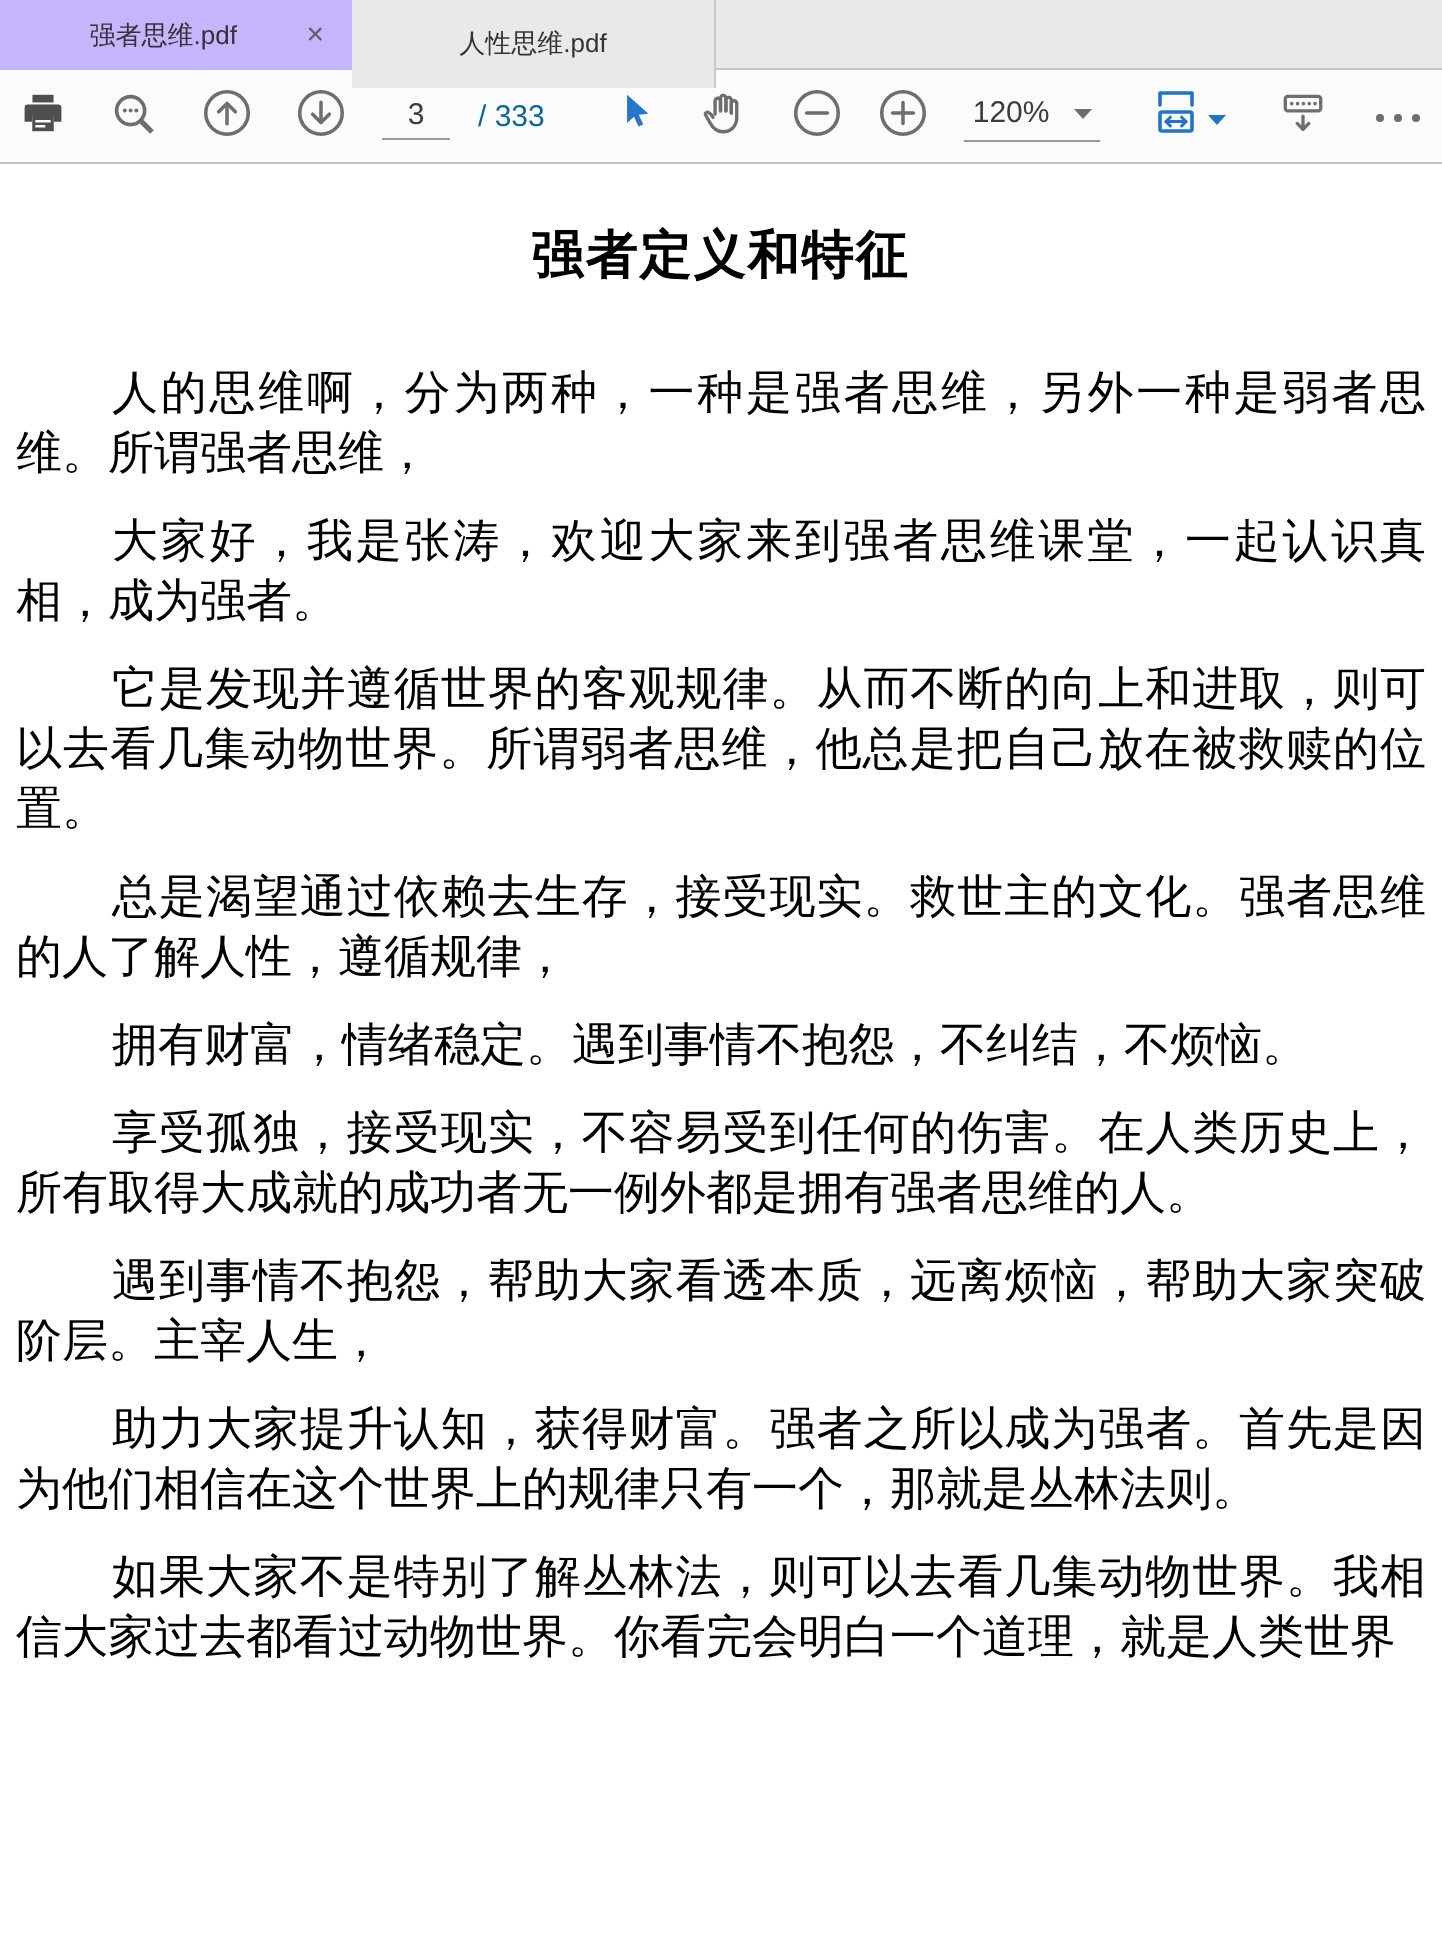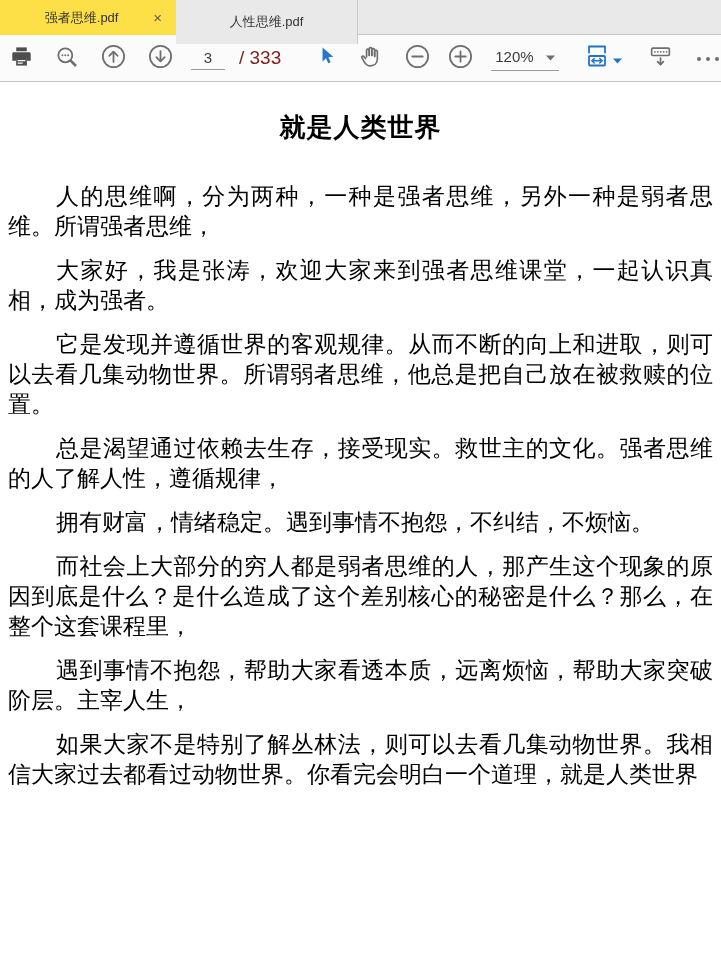--- a/index.html
+++ b/index.html
@@ -5,38 +5,38 @@
   * { margin:0; padding:0; box-sizing:border-box; }
   html,body { width:721px; height:967px; overflow:hidden; background:#fff;
     font-family:"Liberation Sans", sans-serif; }
 
   
   .tabbar { position:relative; height:35px; background:#e9e9e9; display:flex; }
   .tabbar::after { content:""; position:absolute; left:0; right:0; bottom:0;
     height:1px; background:#c6c6c6; }
   .tab { position:relative; z-index:1; display:flex; align-items:center;
     font-size:13px; color:#333; }
-  .tab--active { width:176px; background:#fde047; padding:0 10px 0 14px; }
+  .tab--active { width:176px; background:#c4b5fd; padding:0 10px 0 14px; }
   .tab--active .tab-label { flex:1; text-align:center; }
   .tab--inactive { width:182px; background:#e9e9e9; justify-content:center;
     border-right:1px solid #c9c9c9; height:44px; align-self:flex-start; }
   .tab-close { color:#5f5f5f; font-size:15px; line-height:1; padding:2px 4px;
     cursor:default; }
 
   
   .toolbar { height:47px; background:#fbfbfb; border-bottom:1px solid #c3c3c3;
     display:flex; align-items:center; padding:0 10px; }
   .tb { display:flex; align-items:center; justify-content:center; border:none;
     background:transparent; padding:0; cursor:default; }
   .gap22 { margin-right:22px; } .gap18 { margin-right:18px; }
   .gap14 { margin-right:14px; } .gap26 { margin-right:26px; }
   .page-input { width:34px; border:none; outline:none; background:transparent;
     border-bottom:1px solid #9a9a9a; text-align:center; font-size:15px;
     color:#3c3c3c; padding:2px 0 3px; font-family:"Liberation Sans",sans-serif; }
-  .page-total { font-size:19px; color:#7f1d1d; white-space:nowrap; }
+  .page-total { font-size:15px; color:#0369a1; white-space:nowrap; }
   .tb-divider { width:1px; height:32px; background:#cfcfcf; }
   .zoom-group { display:flex; align-items:flex-end; gap:12px;
     border-bottom:1px solid #9a9a9a; padding:2px 4px 5px; }
   .zoom-label { font-size:15px; color:#3c3c3c; }
   .fit-group { display:flex; align-items:flex-start; gap:4px; }
 
   
   .doc { height:884px; background:#fff; padding:24px 8px 0 8px; overflow:hidden; }
   .doc-title { text-align:center; font-size:26px; font-weight:bold; color:#000;
     margin:4px 0 36px; letter-spacing:1px; }
@@ -188,22 +188,23 @@
       <svg width="26" height="8" viewBox="0 0 26 8">
         <circle cx="4" cy="4" r="2" fill="#6e6e6e"></circle>
         <circle cx="13" cy="4" r="2" fill="#6e6e6e"></circle>
         <circle cx="22" cy="4" r="2" fill="#6e6e6e"></circle>
       </svg>
     </span>
   </button>
 </div>
 
 <div class="doc">
-  <h1 class="doc-title">就是人类世界</h1>
+  <h1 class="doc-title">强者定义和特征</h1>
   <p>人的思维啊，分为两种，一种是强者思维，另外一种是弱者思维。所谓强者思维，</p>
   <p>大家好，我是张涛，欢迎大家来到强者思维课堂，一起认识真相，成为强者。</p>
   <p>它是发现并遵循世界的客观规律。从而不断的向上和进取，则可以去看几集动物世界。所谓弱者思维，他总是把自己放在被救赎的位置。</p>
   <p>总是渴望通过依赖去生存，接受现实。救世主的文化。强者思维的人了解人性，遵循规律，</p>
   <p>拥有财富，情绪稳定。遇到事情不抱怨，不纠结，不烦恼。</p>
-  <p>而社会上大部分的穷人都是弱者思维的人，那产生这个现象的原因到底是什么？是什么造成了这个差别核心的秘密是什么？那么，在整个这套课程里，</p>
+  <p>享受孤独，接受现实，不容易受到任何的伤害。在人类历史上，所有取得大成就的成功者无一例外都是拥有强者思维的人。</p>
   <p>遇到事情不抱怨，帮助大家看透本质，远离烦恼，帮助大家突破阶层。主宰人生，</p>
+  <p>助力大家提升认知，获得财富。强者之所以成为强者。首先是因为他们相信在这个世界上的规律只有一个，那就是丛林法则。</p>
   <p>如果大家不是特别了解丛林法，则可以去看几集动物世界。我相信大家过去都看过动物世界。你看完会明白一个道理，就是人类世界</p>
 </div>
 
 </body></html>

